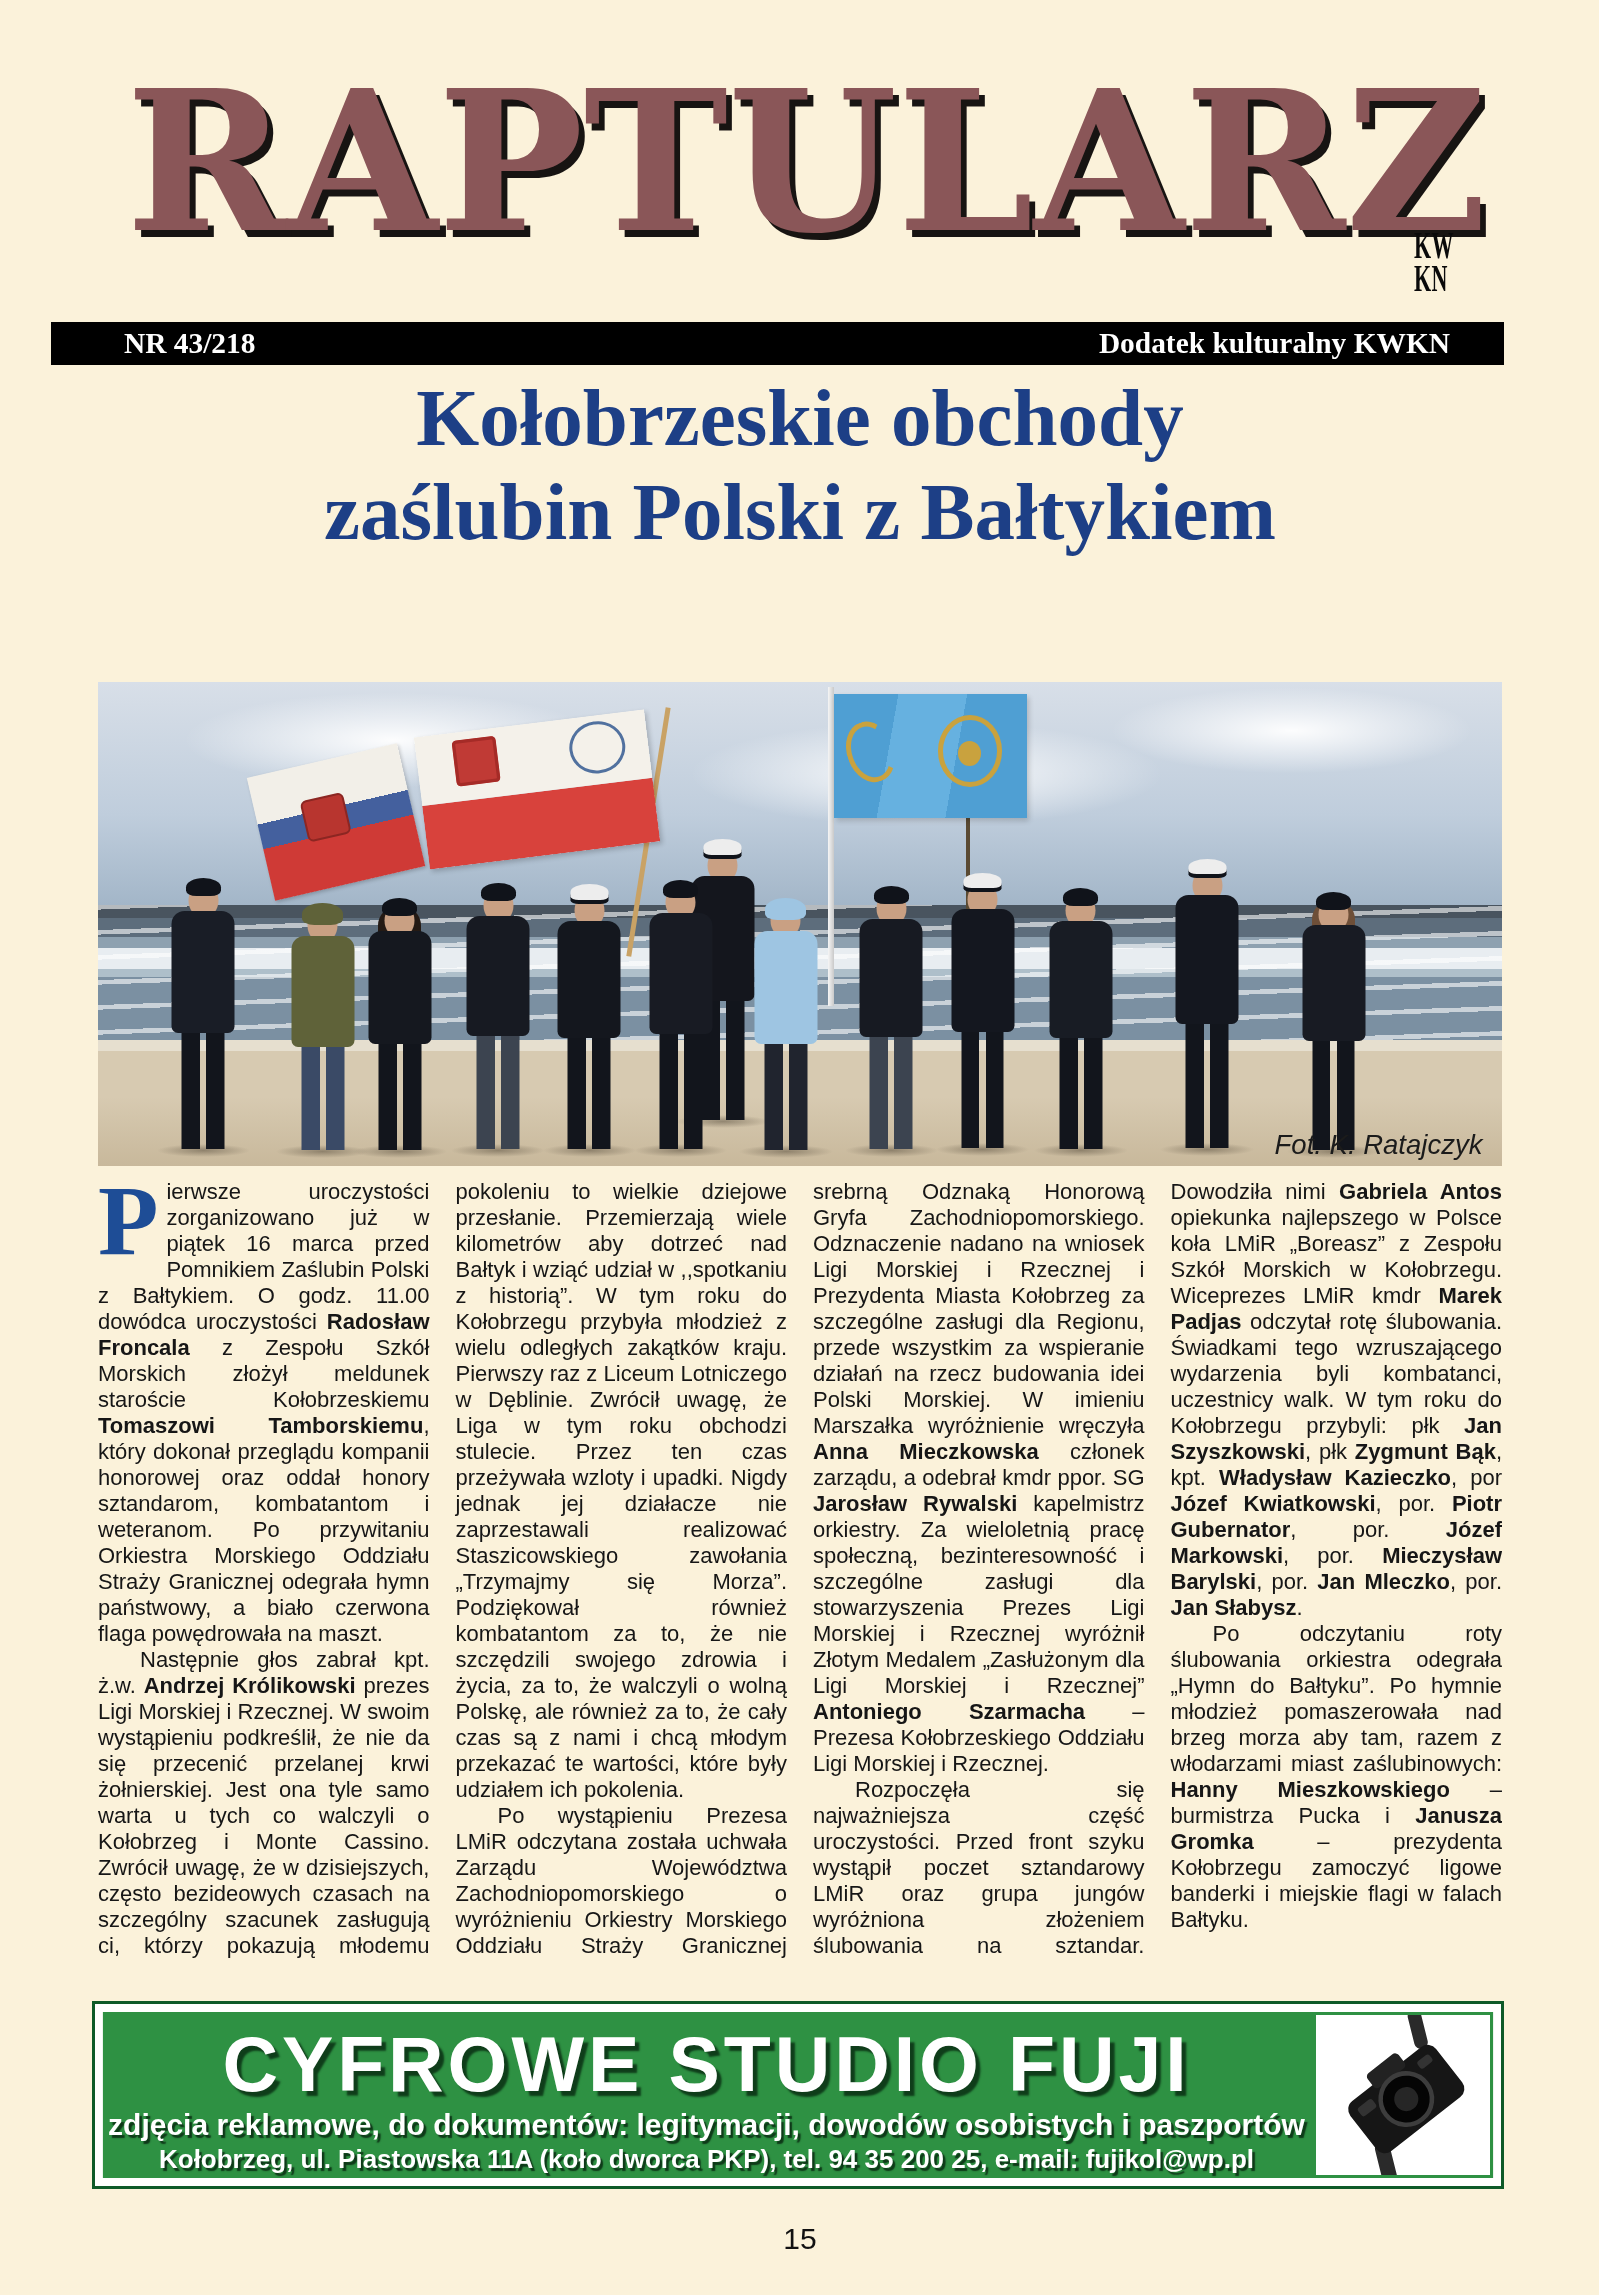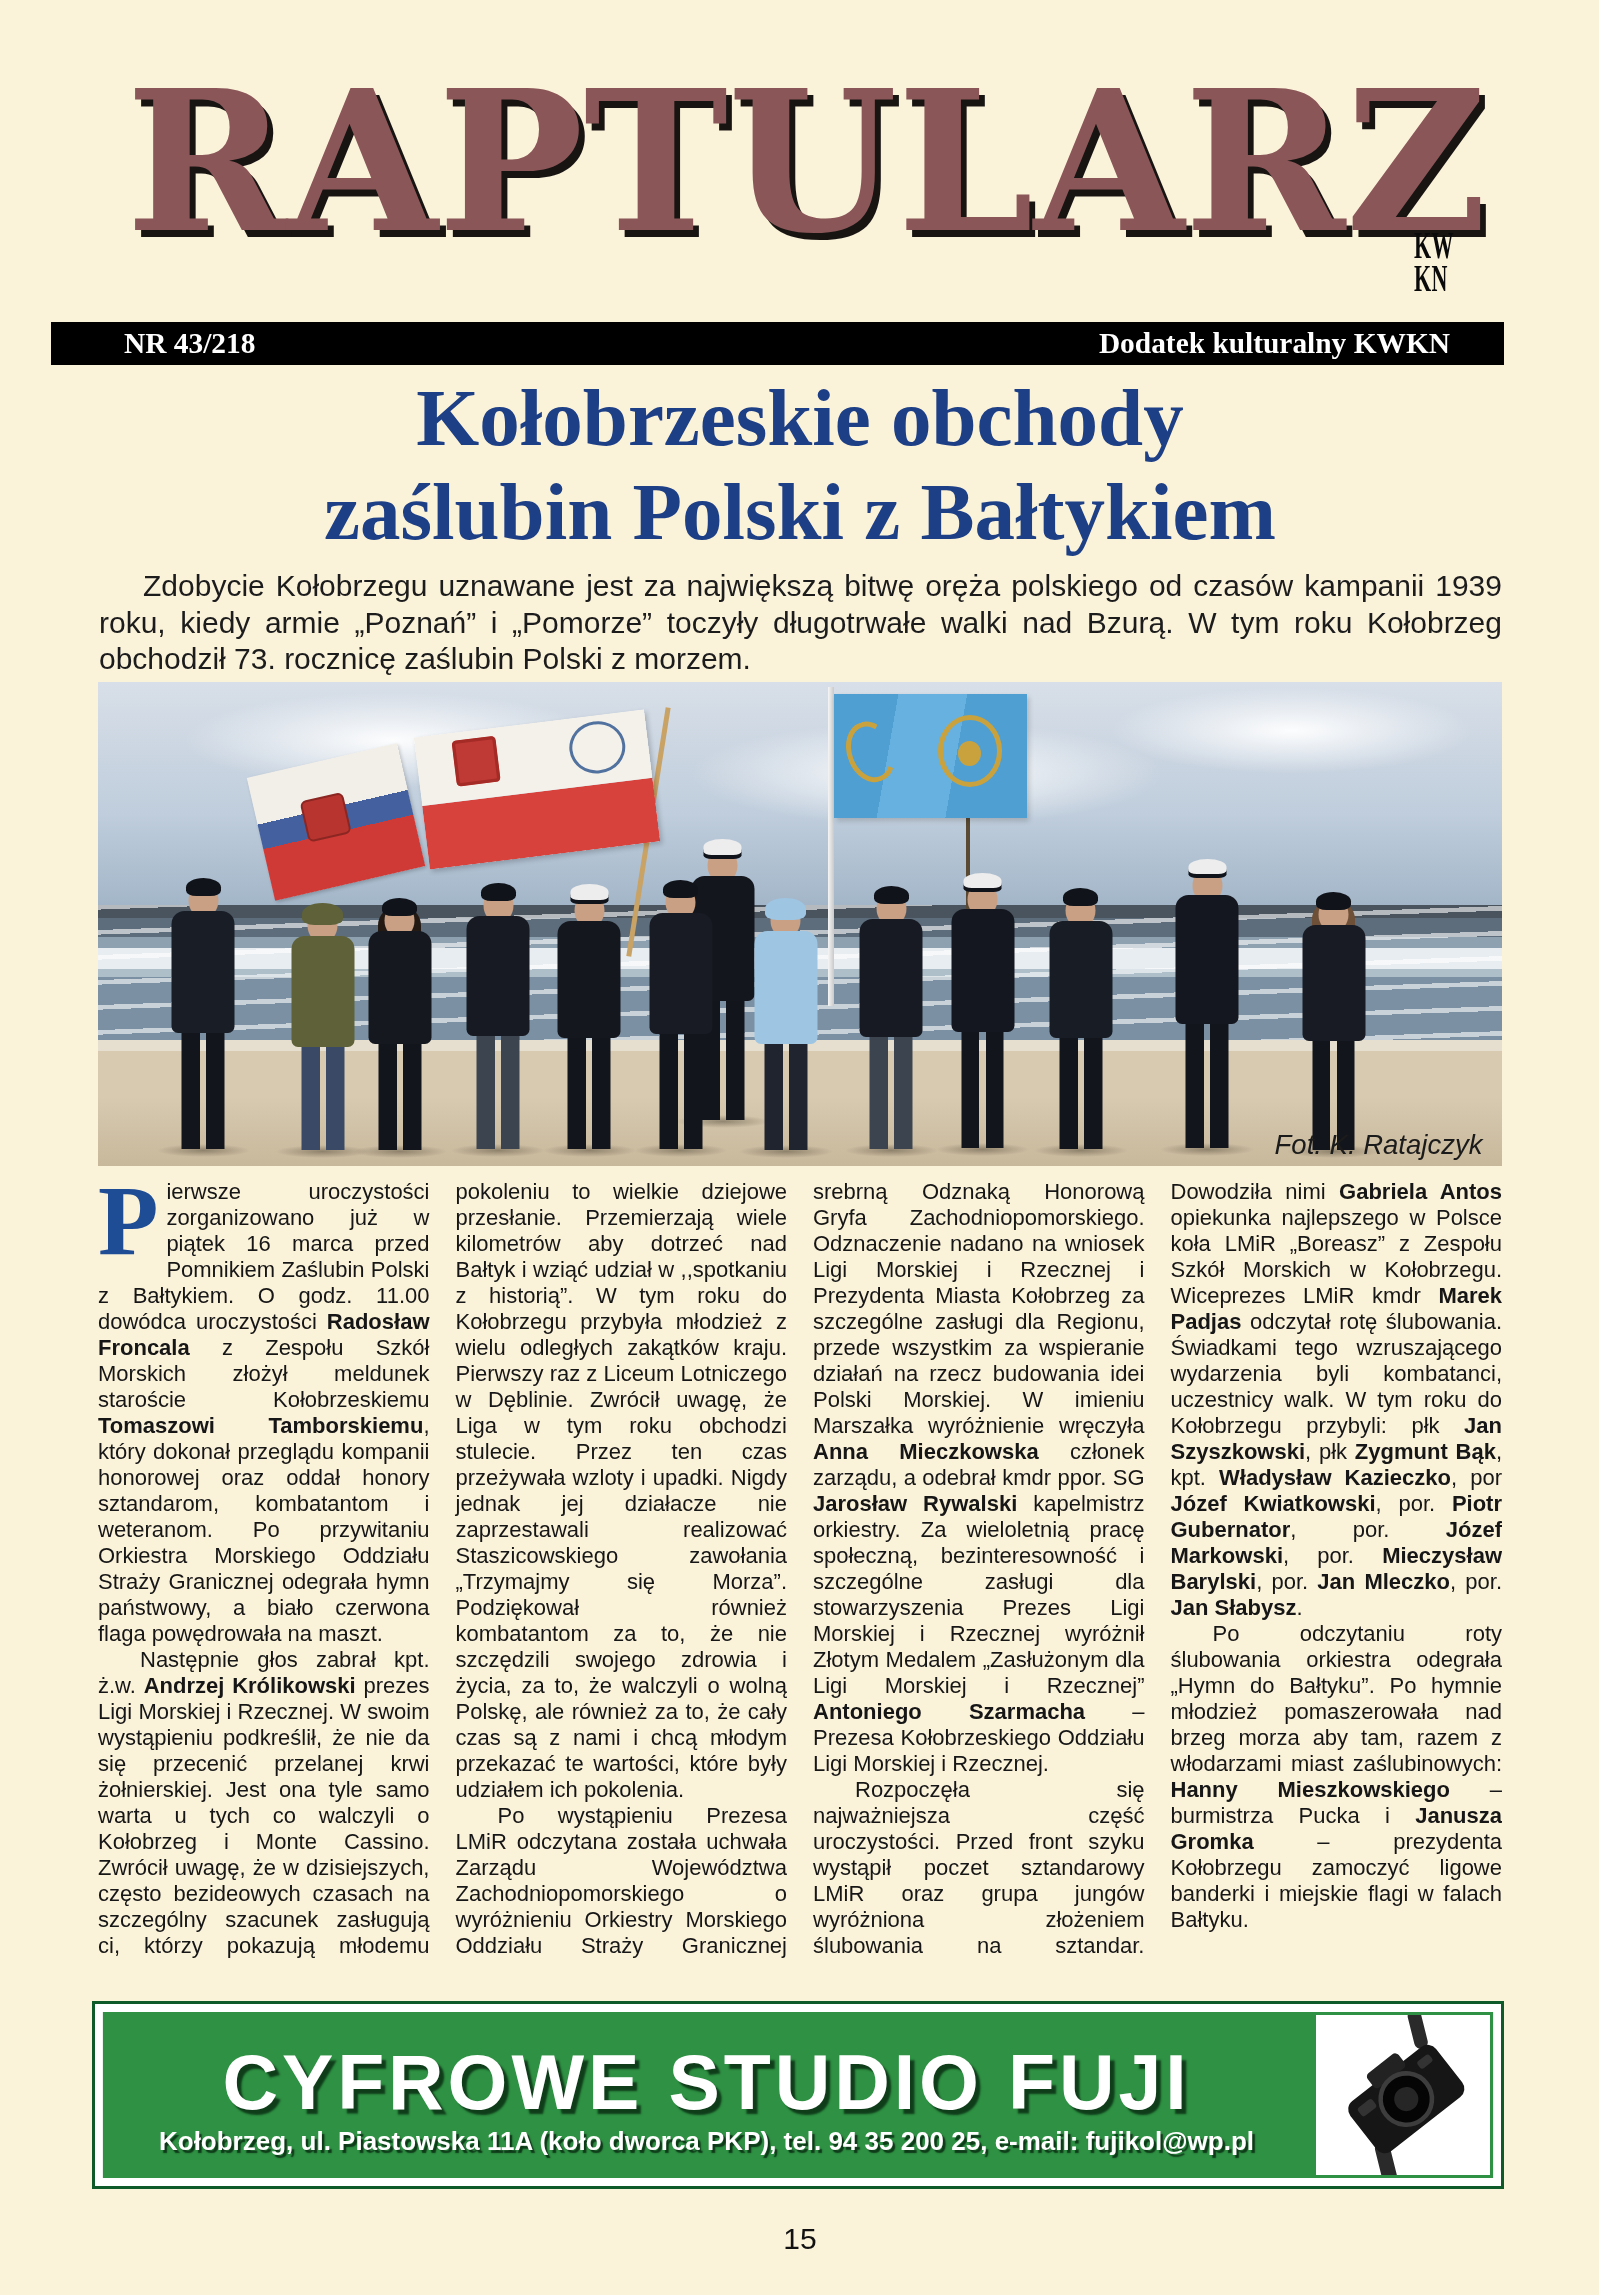--- a/index.html
+++ b/index.html
@@ -122,21 +122,20 @@
   <div class="infobar">
     <span>NR 43/218</span>
     <span>Dodatek kulturalny KWKN</span>
   </div>
 
   <div class="headline">
     <div>Kołobrzeskie obchody</div>
     <div>zaślubin Polski z Bałtykiem</div>
   </div>
 
-  <div class="lead">Zdobycie Kołobrzegu uznawane jest za największą bitwę oręża polskiego od czasów kampanii 1939 roku, kiedy armie „Poznań” i „Pomorze” toczyły długotrwałe walki nad Bzurą. W tym roku Kołobrzeg obchodził 73. rocznicę zaślubin Polski z morzem.</div>
 
   <div class="photo">
     <div class="sky"></div>
     <div class="cloud" style="left:6%;top:2%;width:30%;height:20%;"></div>
     <div class="cloud" style="left:42%;top:8%;width:34%;height:22%;"></div>
     <div class="cloud" style="left:72%;top:1%;width:26%;height:18%;"></div>
     <div class="sea"></div>
     <div class="beach"></div>
 
     <div class="wood-pole"></div>
@@ -262,20 +261,21 @@
       <p class="para indent">Następnie głos zabrał kpt. ż.w. <b>Andrzej Królikowski</b> prezes Ligi Morskiej i Rzecznej. W swoim wystąpieniu podkreślił, że nie da się przecenić przelanej krwi żołnierskiej. Jest ona tyle samo warta u tych co walczyli o Kołobrzeg i Monte Cassino. Zwrócił uwagę, że w dzisiejszych, często bezideowych czasach na szczególny szacunek zasługują ci, którzy pokazują młodemu pokoleniu to wielkie dziejowe przesłanie. Przemierzają wiele kilometrów aby dotrzeć nad Bałtyk i wziąć udział w ,,spotkaniu z historią”. W tym roku do Kołobrzegu przybyła młodzież z wielu odległych zakątków kraju. Pierwszy raz z Liceum Lotniczego w Dęblinie. Zwrócił uwagę, że Liga w tym roku obchodzi stulecie. Przez ten czas przeżywała wzloty i upadki. Nigdy jednak jej działacze nie zaprzestawali realizować Staszicowskiego zawołania „Trzymajmy się Morza”. Podziękował również kombatantom za to, że nie szczędzili swojego zdrowia i życia, za to, że walczyli o wolną Polskę, ale również za to, że cały czas są z nami i chcą młodym przekazać te wartości, które były udziałem ich pokolenia.</p>
       <p class="para indent">Po wystąpieniu Prezesa LMiR odczytana została uchwała Zarządu Województwa Zachodniopomorskiego o wyróżnieniu Orkiestry Morskiego Oddziału Straży Granicznej srebrną Odznaką Honorową Gryfa Zachodniopomorskiego. Odznaczenie nadano na wniosek Ligi Morskiej i Rzecznej i Prezydenta Miasta Kołobrzeg za szczególne zasługi dla Regionu, przede wszystkim za wspieranie działań na rzecz budowania idei Polski Morskiej. W imieniu Marszałka wyróżnienie wręczyła <b>Anna Mieczkowska</b> członek zarządu, a odebrał kmdr ppor. SG <b>Jarosław Rywalski</b> kapelmistrz orkiestry. Za wieloletnią pracę społeczną, bezinteresowność i szczególne zasługi dla stowarzyszenia Prezes Ligi Morskiej i Rzecznej wyróżnił Złotym Medalem „Zasłużonym dla Ligi Morskiej i Rzecznej” <b>Antoniego Szarmacha</b> – Prezesa Kołobrzeskiego Oddziału Ligi Morskiej i Rzecznej.</p>
       <p class="para indent">Rozpoczęła się najważniejsza część uroczystości. Przed front szyku wystąpił poczet sztandarowy LMiR oraz grupa jungów wyróżniona złożeniem ślubowania na sztandar. Dowodziła nimi <b>Gabriela Antos</b> opiekunka najlepszego w Polsce koła LMiR „Boreasz” z Zespołu Szkół Morskich w Kołobrzegu. Wiceprezes LMiR kmdr <b>Marek Padjas</b> odczytał rotę ślubowania. Świadkami tego wzruszającego wydarzenia byli kombatanci, uczestnicy walk. W tym roku do Kołobrzegu przybyli: płk <b>Jan Szyszkowski</b>, płk <b>Zygmunt Bąk</b>, kpt. <b>Władysław Kazieczko</b>, por <b>Józef Kwiatkowski</b>, por. <b>Piotr Gubernator</b>, por. <b>Józef Markowski</b>, por. <b>Mieczysław Barylski</b>, por. <b>Jan Mleczko</b>, por. <b>Jan Słabysz</b>.</p>
       <p class="para indent">Po odczytaniu roty ślubowania orkiestra odegrała „Hymn do Bałtyku”. Po hymnie młodzież pomaszerowała nad brzeg morza aby tam, razem z włodarzami miast zaślubinowych: <b>Hanny Mieszkowskiego</b> – burmistrza Pucka i <b>Janusza Gromka</b> – prezydenta Kołobrzegu zamoczyć ligowe banderki i miejskie flagi w falach Bałtyku.</p>
       <p class="para indent">Później nastąpiło złożenie kwiatów. Promenadą nadmorską w rytm muzyki wszyscy uczestnicy przemaszerowali w rejon pomnika kontradmirała Stanisława Mieszkowskiego. Tam wręczone zostały legitymacje nowo zaślubionym jungom. Orkiestra zaprezentowała swoje artystyczne umiejętności, które zostały nagrodzone gromkimi brawami. Tradycyjnie też złożono wiązanki kwiatów przy pomniku pierwszego polskiego kapitana portu Kołobrzeg.</p>
     </div>
 
   <div class="ad">
     <div class="ad-text">
       <div class="ad-title">CYFROWE STUDIO FUJI</div>
+      <div class="ad-line2">zdjęcia reklamowe, do dokumentów: legitymacji, dowodów osobistych i paszportów</div>
       <div class="ad-line3">Kołobrzeg, ul. Piastowska 11A (koło dworca PKP), tel. 94 35 200 25, e-mail: fujikol@wp.pl</div>
     </div>
     <div class="ad-photo">
       <svg width="151" height="151" viewBox="0 0 100 100" style="transform:rotate(-38deg);">
         <rect x="8" y="64" width="10" height="30" rx="4" fill="#2a2a2a" transform="rotate(24 13 79)"></rect>
         <rect x="80" y="8" width="9" height="26" rx="4" fill="#2a2a2a" transform="rotate(24 84 21)"></rect>
         <rect x="14" y="32" width="72" height="42" rx="7" fill="#161616"></rect>
         <rect x="38" y="24" width="26" height="12" rx="3" fill="#222222"></rect>
         <circle cx="50" cy="53" r="17" fill="#050505" stroke="#3d3d3d" stroke-width="3"></circle>
         <circle cx="50" cy="53" r="8" fill="#262626"></circle>

